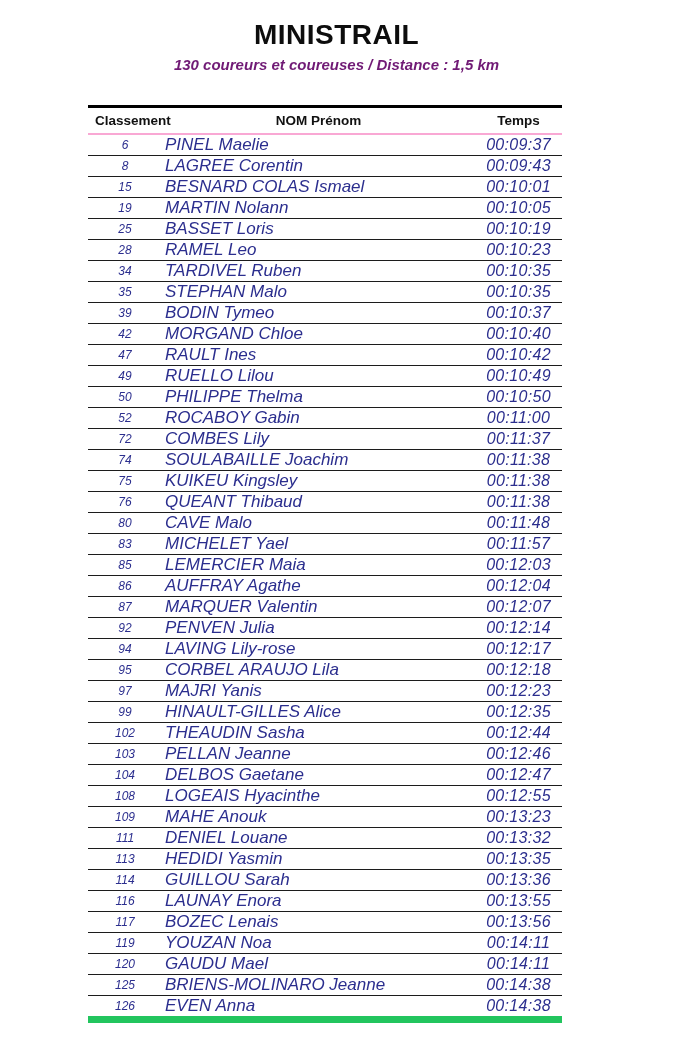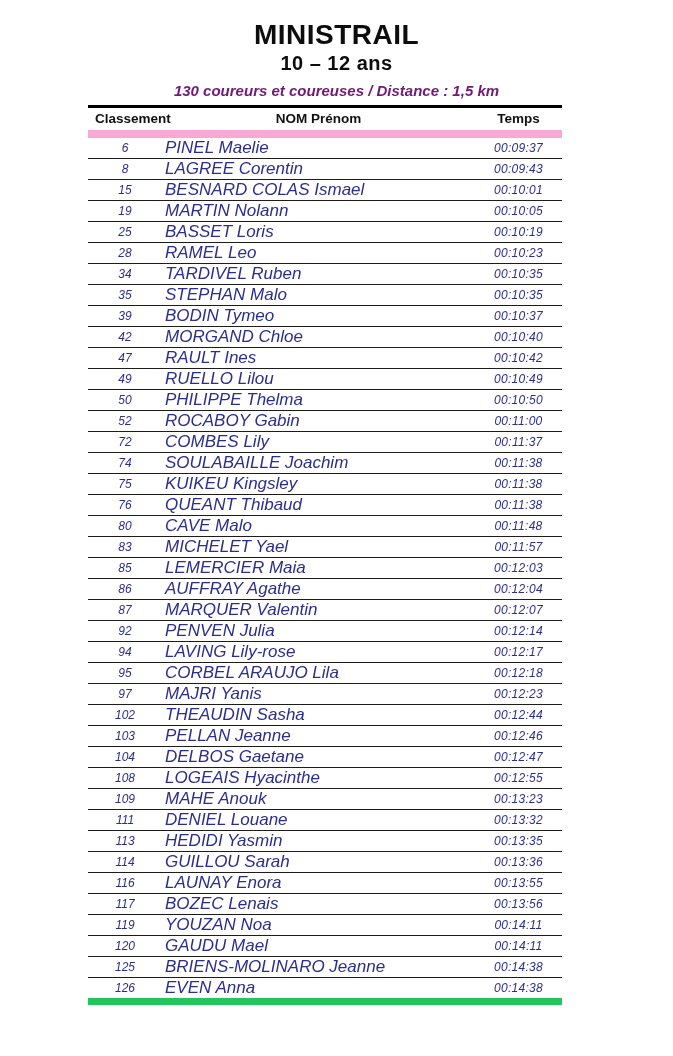--- a/index.html
+++ b/index.html
@@ -43,21 +43,21 @@
     top: 105px;
     width: 474px;
     border-collapse: collapse;
     table-layout: fixed;
   }
   col.c-rank { width: 74px; }
   col.c-name { width: 313px; }
   col.c-time { width: 87px; }
   thead th {
     border-top: 3px solid #000000;
-    border-bottom: 8px solid #f9a8d4;
+    border-bottom: 2px solid #f9a8d4;
     font-size: 13.5px;
     font-weight: 700;
     color: #111111;
     height: 27px;
     padding: 0;
     white-space: nowrap;
   }
   th.rank { text-align: left; padding-left: 7px; }
   th.name { text-align: center; }
   th.time { text-align: center; }
@@ -65,29 +65,28 @@
     border-bottom: 1px solid #1c1c1c;
     height: 19.8px;
     padding: 0;
     color: #2b2e8e;
     font-style: italic;
     white-space: nowrap;
     overflow: hidden;
   }
   td.rank { text-align: center; font-size: 12px; }
   td.name { text-align: left; padding-left: 3px; font-size: 17px; }
-  td.time { text-align: center; font-size: 12px; letter-spacing: 0.3px; }
+  td.time { text-align: center; font-size: 16px; letter-spacing: 0.3px; }
   tbody tr:last-child td { border-bottom: 7px solid #22c55e; }
 </style>
 </head>
 <body>
 
 <div class="page">
   <div class="title">MINISTRAIL</div>
-  <div class="subtitle">10 – 12 ans</div>
   <div class="info">130 coureurs et coureuses  /  Distance : 1,5 km</div>
 
   <table class="results">
     <colgroup>
       <col class="c-rank">
       <col class="c-name">
       <col class="c-time">
     </colgroup>
     <thead>
       <tr>
@@ -226,20 +225,25 @@
           <td class="rank">95</td>
           <td class="name">CORBEL ARAUJO Lila</td>
           <td class="time">00:12:18</td>
         </tr>
         <tr>
           <td class="rank">97</td>
           <td class="name">MAJRI Yanis</td>
           <td class="time">00:12:23</td>
         </tr>
         <tr>
+          <td class="rank">99</td>
+          <td class="name">HINAULT-GILLES Alice</td>
+          <td class="time">00:12:35</td>
+        </tr>
+        <tr>
           <td class="rank">102</td>
           <td class="name">THEAUDIN Sasha</td>
           <td class="time">00:12:44</td>
         </tr>
         <tr>
           <td class="rank">103</td>
           <td class="name">PELLAN Jeanne</td>
           <td class="time">00:12:46</td>
         </tr>
         <tr>

